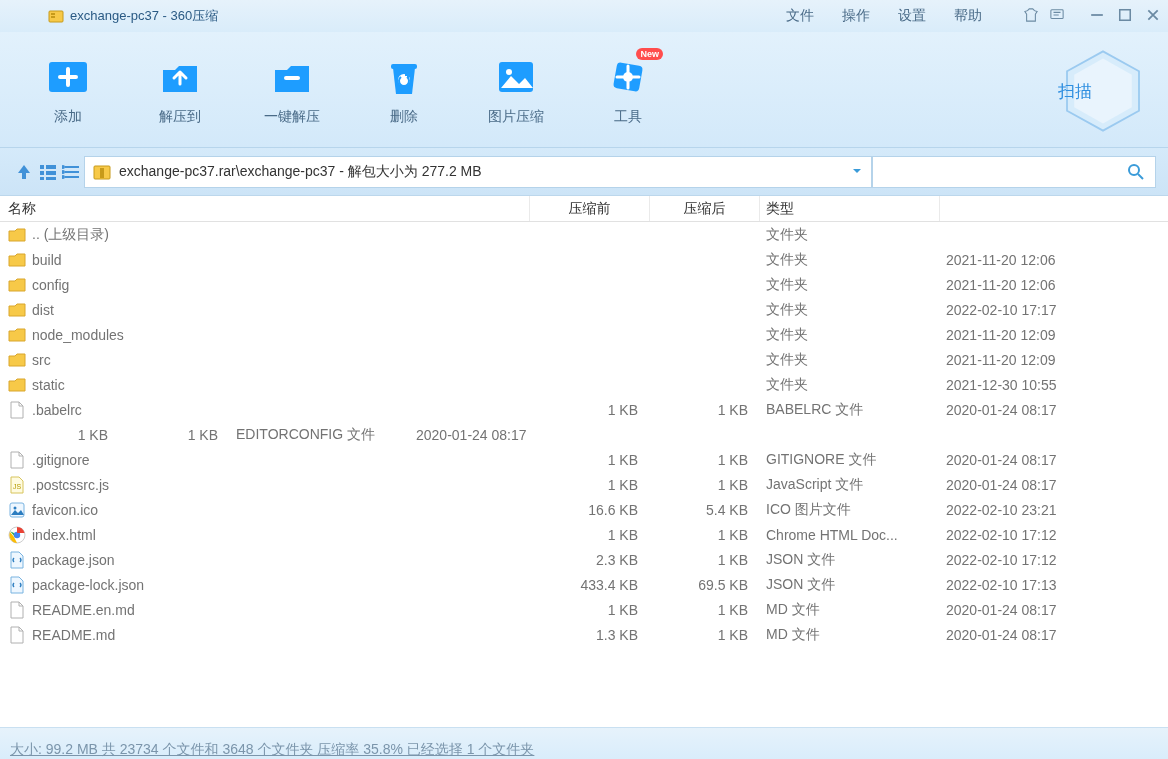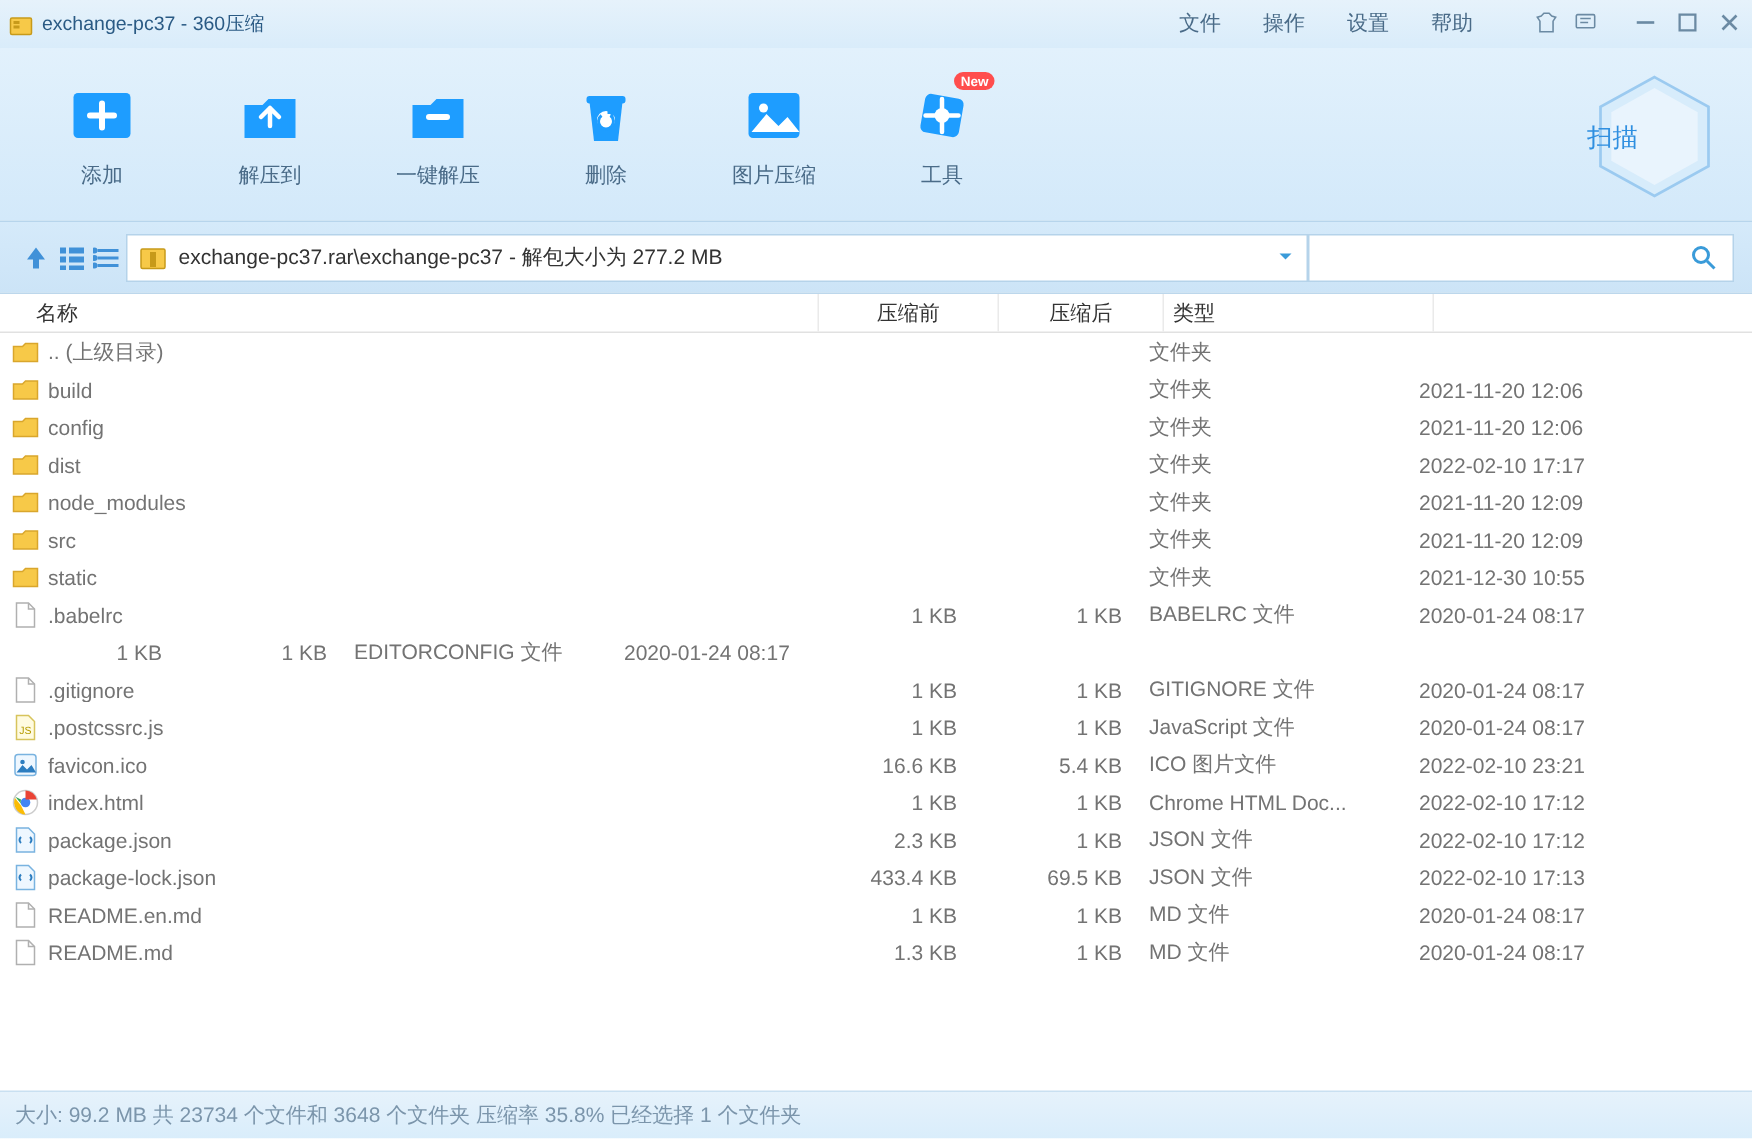--- a/index.html
+++ b/index.html
@@ -6,21 +6,21 @@
     body { width: 1168px; height: 759px; overflow: hidden; background: #fff; }
 
     
     .titlebar {
       height: 32px;
       background: linear-gradient(#e6f2fb, #d9ecfa);
       display: flex; align-items: center;
       padding: 0 8px 0 6px;
       font-size: 13px; color: #2a5a84;
     }
-    .titlebar .left { display: flex; align-items: flex-end; gap: 6px; }
+    .titlebar .left { display: flex; align-items: center; gap: 6px; margin-left: 42px; }
     .titlebar .app-icon { width: 16px; height: 16px; }
     .titlebar .mid { flex: 1; }
     .titlebar .menus { display: flex; gap: 4px; margin-right: 30px; }
     .titlebar .menus span { padding: 4px 12px; cursor: pointer; font-size: 14px; color: #4a6b88; }
     .titlebar .right-icons { display: flex; align-items: center; gap: 12px; }
     .titlebar .right-icons svg { width: 14px; height: 14px; cursor: pointer; }
     .titlebar .win-ctrl { display: flex; align-items: center; gap: 14px; margin-left: 14px; }
 
     
     .toolbar {
@@ -55,37 +55,37 @@
       display: flex; align-items: center; padding: 0 8px; font-size: 14px; color: #333; }
     .path-input .folder-mark { width: 18px; height: 18px; margin-right: 8px; }
     .path-input .txt { flex:1; white-space: nowrap; overflow: hidden; }
     .path-input .drop { color:#3a9bd9; cursor:pointer; }
     .search-input { width: 284px; height: 32px; background: #fff; border: 1px solid #b5d3ea;
       display: flex; align-items: center; justify-content: flex-end; padding: 0 10px; }
     .search-input svg { color:#3a9bd9; }
 
     
     .table-wrap { height: calc(759px - 32px - 116px - 48px - 32px); overflow:auto; }
-    .tbl-head { height: 26px; display: flex; align-items: center; border-bottom: 1px solid #e1e1e1; font-size: 14px; color: #333; padding-left: 16px; }
+    .tbl-head { height: 26px; display: flex; align-items: center; border-bottom: 1px solid #e1e1e1; font-size: 14px; color: #333; }
     .tbl-head > div { padding: 0 6px; border-right: 1px solid #eaeaea; height: 100%; display:flex; align-items:center; }
     .c-name { width: 530px; padding-left: 8px !important; }
     .c-before { width: 120px; justify-content: center; text-align: right; }
     .c-after  { width: 110px; justify-content: center; text-align: right; }
     .c-type   { width: 180px; }
     .c-date   { flex: 1; }
     .tbl-body .row { height: 25px; display: flex; align-items: center; font-size: 14px; color: #737373; }
     .tbl-body .row > div { padding: 0 6px; height:100%; display:flex; align-items:center; }
     .tbl-body .c-before, .tbl-body .c-after { justify-content: flex-end; padding-right: 12px !important; }
     .row .fi { width: 18px; height: 18px; margin-right: 6px; flex-shrink: 0; display:flex; align-items:center; justify-content:center; }
     .c-name span.tx { white-space: nowrap; overflow:hidden; }
     .c-type { white-space: nowrap; overflow: hidden; text-overflow: ellipsis; }
 
     
     .statusbar { height: 32px; background: linear-gradient(#e6f2fb,#d9edfb); border-top: 1px solid #c9e0f1;
-      display:flex; align-items:center; padding:0 10px; font-size:14px; color:#7b95ab; }
+      display:flex; align-items:flex-end; padding:0 10px; font-size:14px; color:#7b95ab;text-decoration:underline; }
   </style>
 </head>
 <body>
 
 <div class="titlebar">
   <div class="left">
     <span class="app-icon">
       <svg viewBox="0 0 16 16">
           <rect x="1" y="3" width="14" height="11" rx="1" fill="#f7c948" stroke="#c79a1a"></rect>
           <rect x="3" y="5" width="4" height="2" fill="#c79a1a"></rect>

